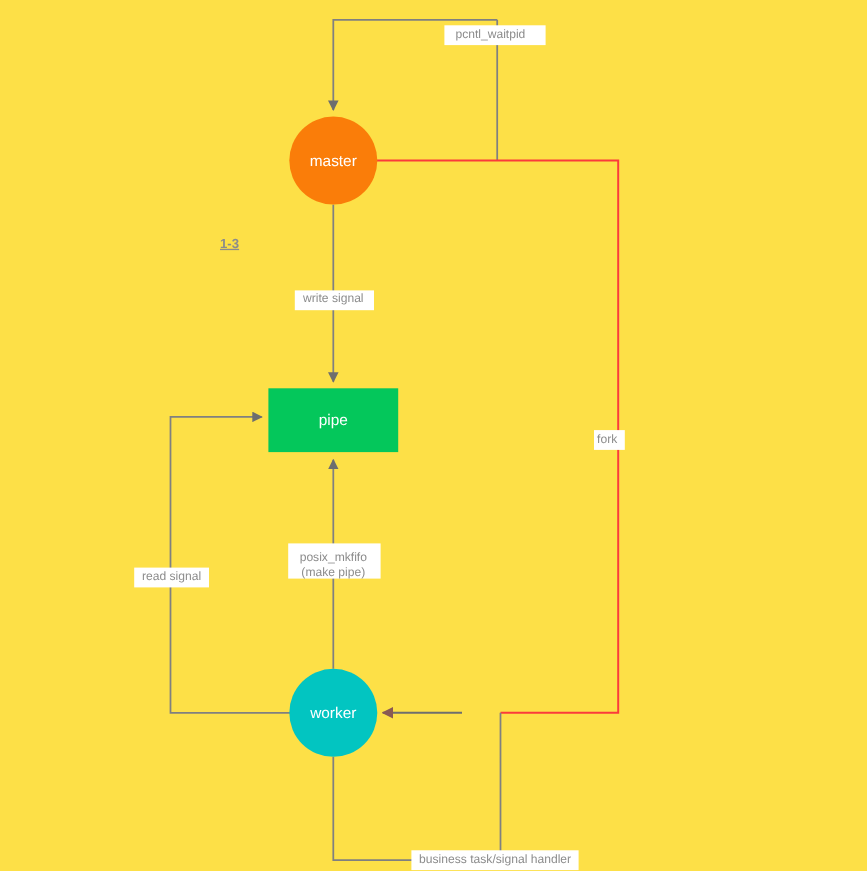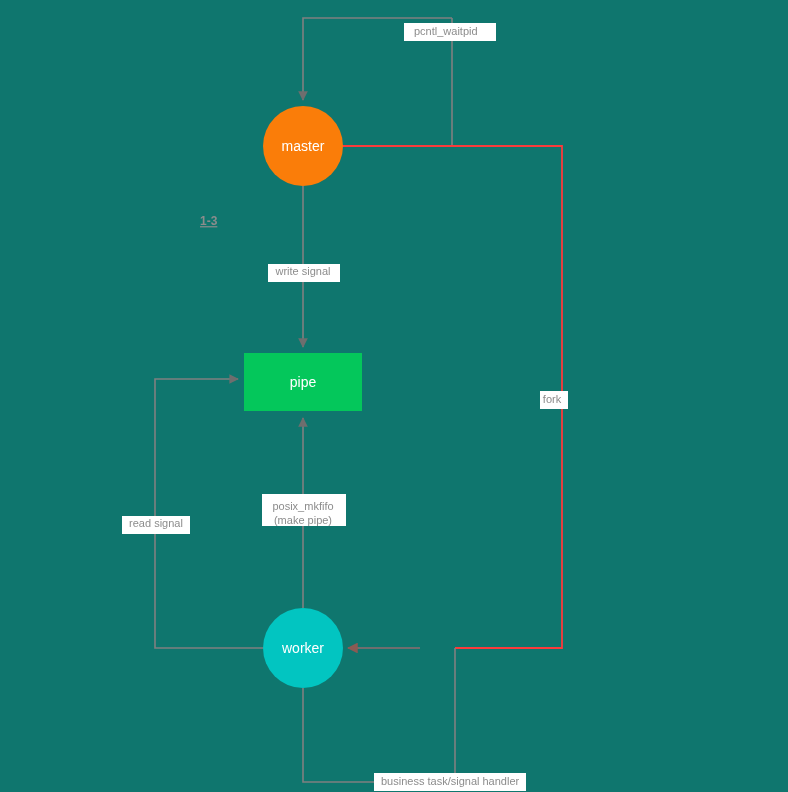--- a/index.html
+++ b/index.html
@@ -7,21 +7,21 @@
     padding: 0;
     background: #ffffff;
   }
   body {
     font-family: "Liberation Sans", sans-serif;
   }
   #diagram-canvas {
     position: relative;
     width: 788px;
     height: 792px;
-    background: #0f766e;
+    background: #fde047;
     overflow: hidden;
   }
   #diagram-svg {
     position: absolute;
     top: 0;
     left: 0;
     width: 788px;
     height: 792px;
     display: block;
   }

